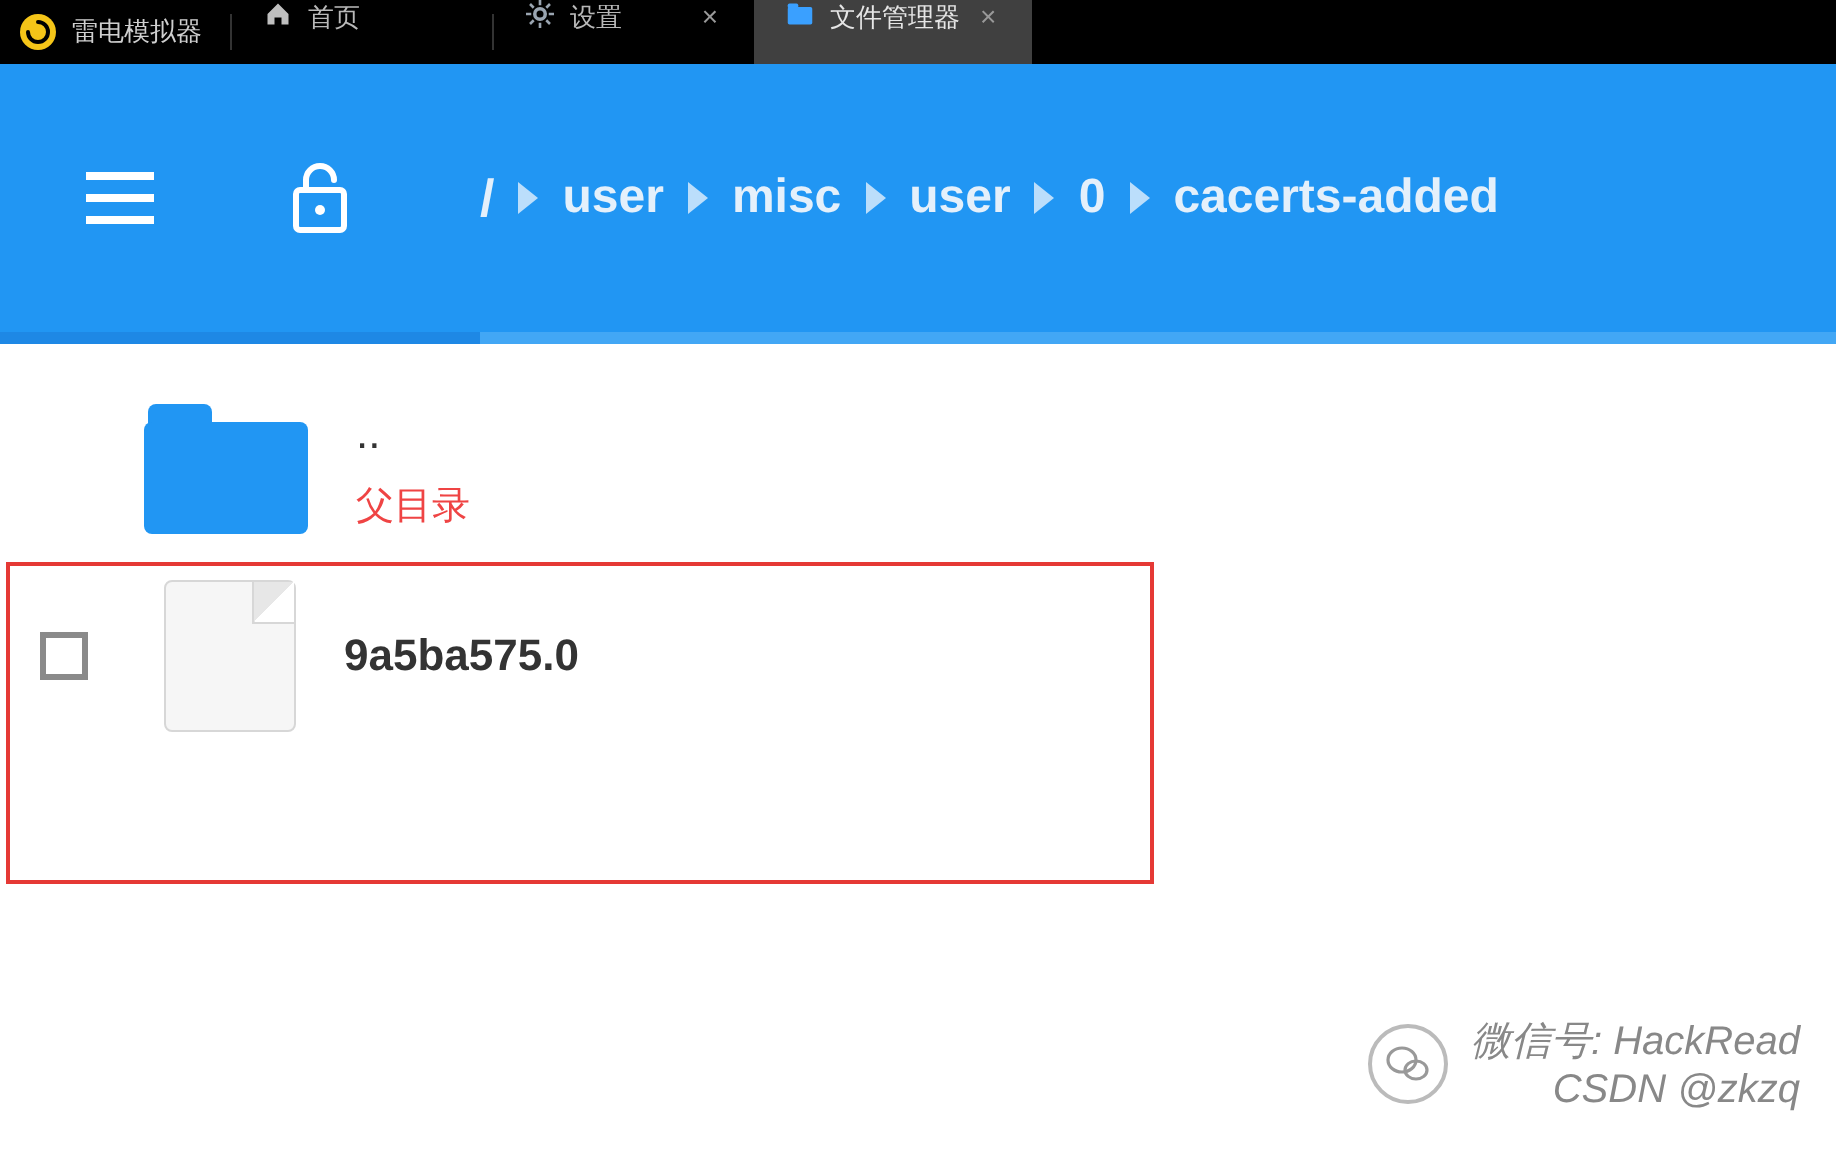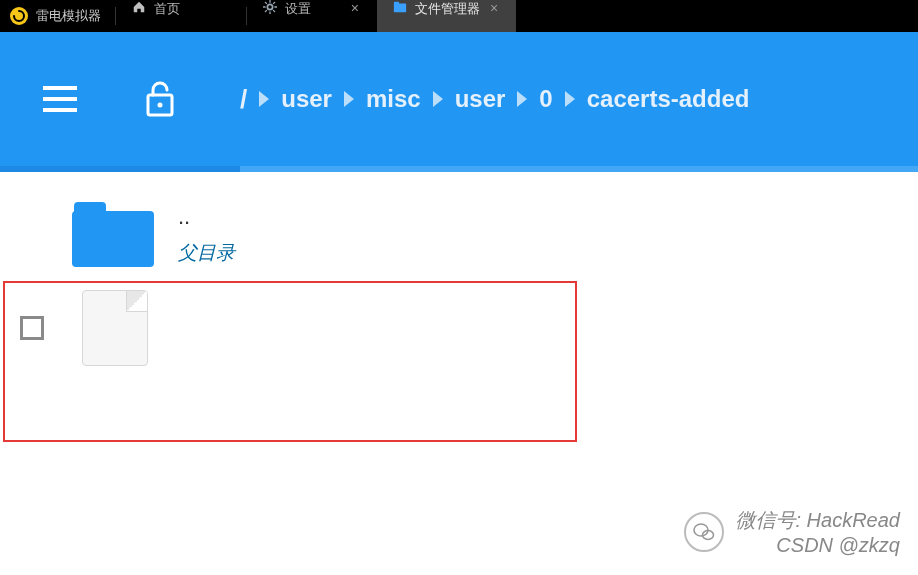--- a/index.html
+++ b/index.html
@@ -123,21 +123,21 @@
     .file-icon::after {
       content:"";
       position:absolute; top:0; right:0;
       width: 20px; height: 20px;
       background: linear-gradient(135deg, #e7e7e7 50%, #fff 50%);
       border-bottom: 1px solid #d7d7d7;
       border-left: 1px solid #d7d7d7;
     }
     .row-text { display:flex; flex-direction: column; gap: 10px; }
     .row-title { font-size: 22px; color: #333; font-weight: 600; }
-    .row-sub { font-size: 19px; color: #0369a1; display:flex; gap: 20px; font-style: italic; }
+    .row-sub { font-size: 19px; color: #ef4444; display:flex; gap: 20px; }
     .highlight-box {
       position: absolute;
       top: 281px; left: 3px;
       width: 574px; height: 161px;
       border: 2px solid #e53935;
       pointer-events: none;
     }
     .watermark {
       position:absolute; bottom: 18px; right: 18px;
       color: #888; font-size: 20px;
@@ -265,20 +265,21 @@
       <div class="row-sub">
           <span>父目录</span>
         </div>
     </div>
   </div>
 
   <div class="row file">
     <div class="checkbox"></div>
     <div class="file-icon"></div>
     <div class="row-text">
+      <div class="row-title">9a5ba575.0</div>
     </div>
   </div>
 
 </div>
 
 <div class="highlight-box"></div>
 
 <div class="watermark">
   <span class="wm-icon">
     <svg width="24" height="24" viewBox="0 0 24 24">

